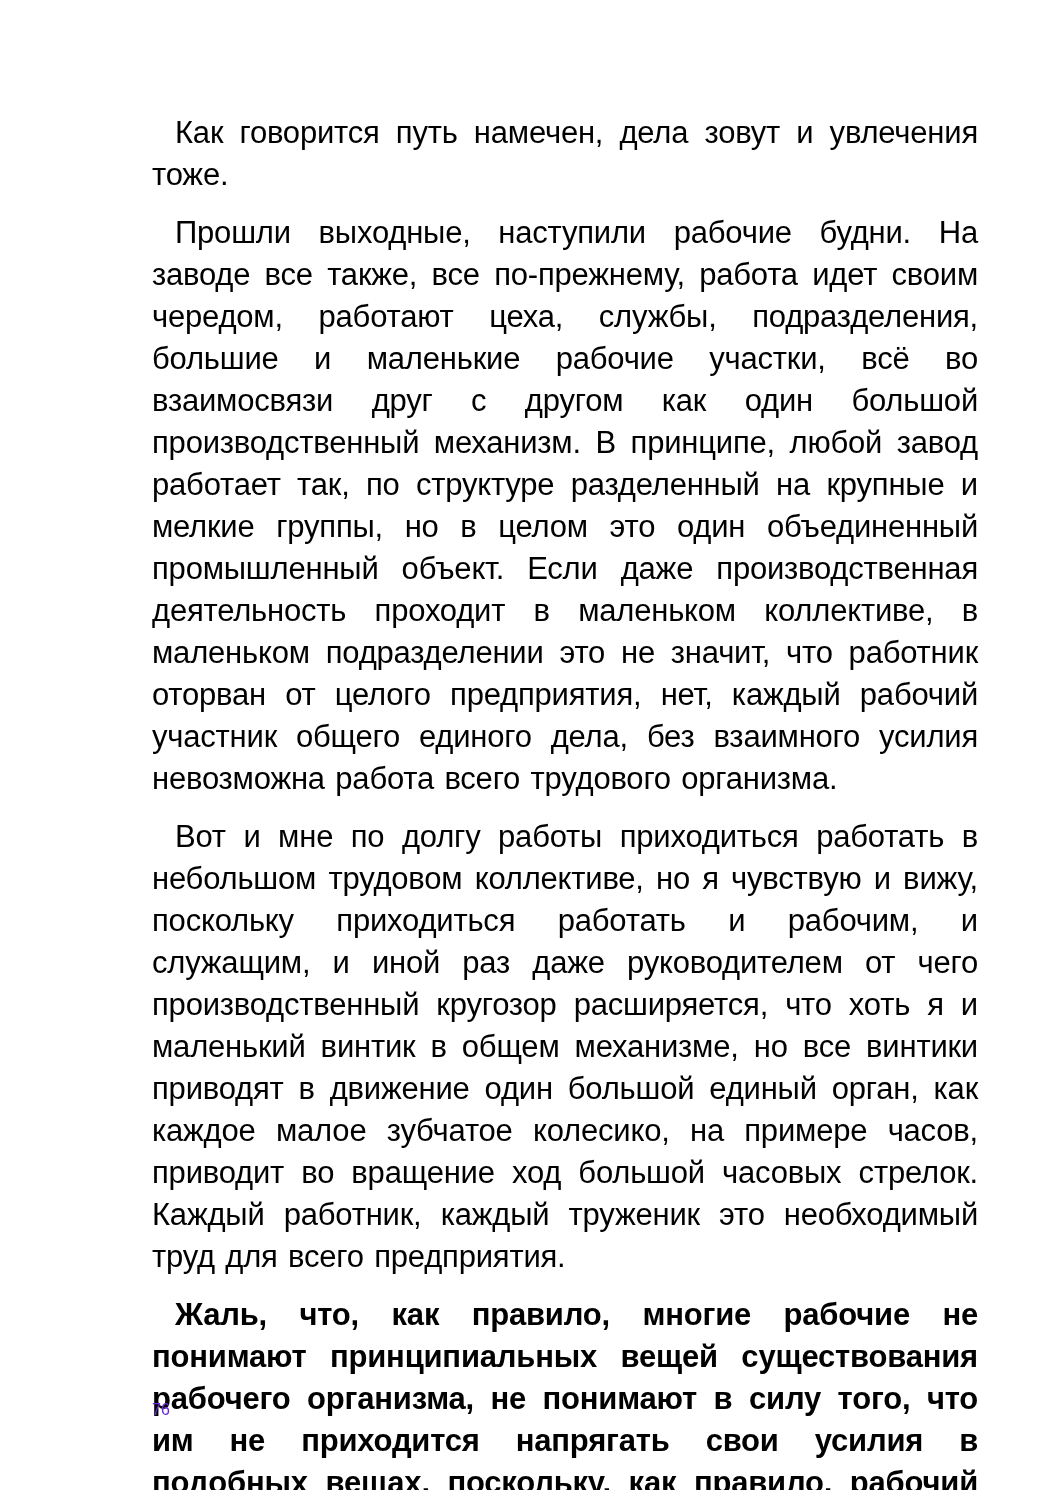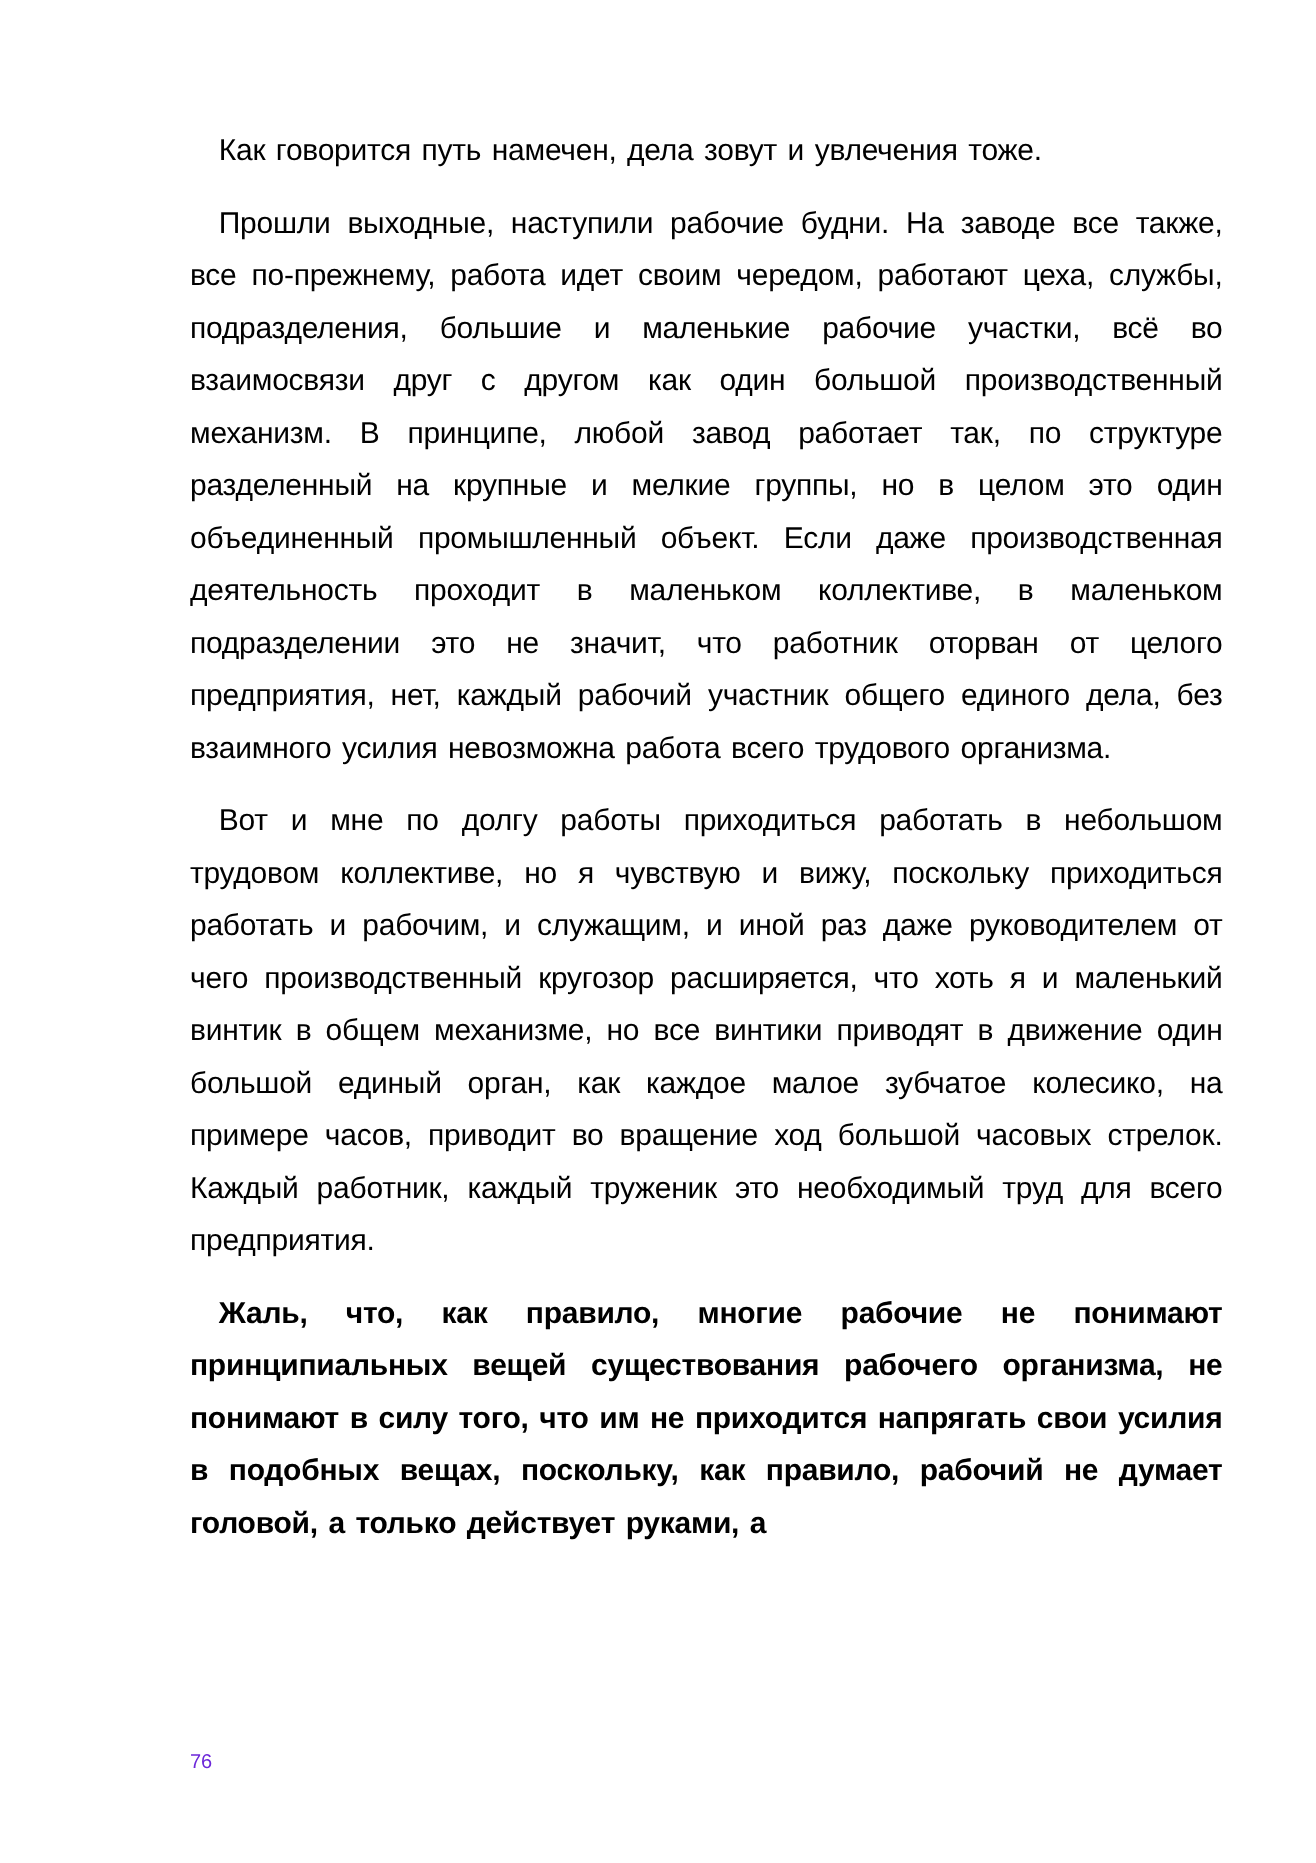--- a/index.html
+++ b/index.html
@@ -16,22 +16,22 @@
     color: #000000;
     overflow: hidden;
   }
   .text-block {
     position: absolute;
     left: 152px;
     top: 100px;
     width: 826px;
   }
   .para {
-    margin: 0 0 16px 0;
-    font-size: 24px;
+    margin: 12px 0 16px 0;
+    font-size: 31px;
     line-height: 42px;
     text-align: justify;
     text-indent: 23px;
     letter-spacing: -0.2px;
     word-spacing: 2px;
   }
   .para:last-child {
     margin-bottom: 0;
     font-weight: bold;
   }

